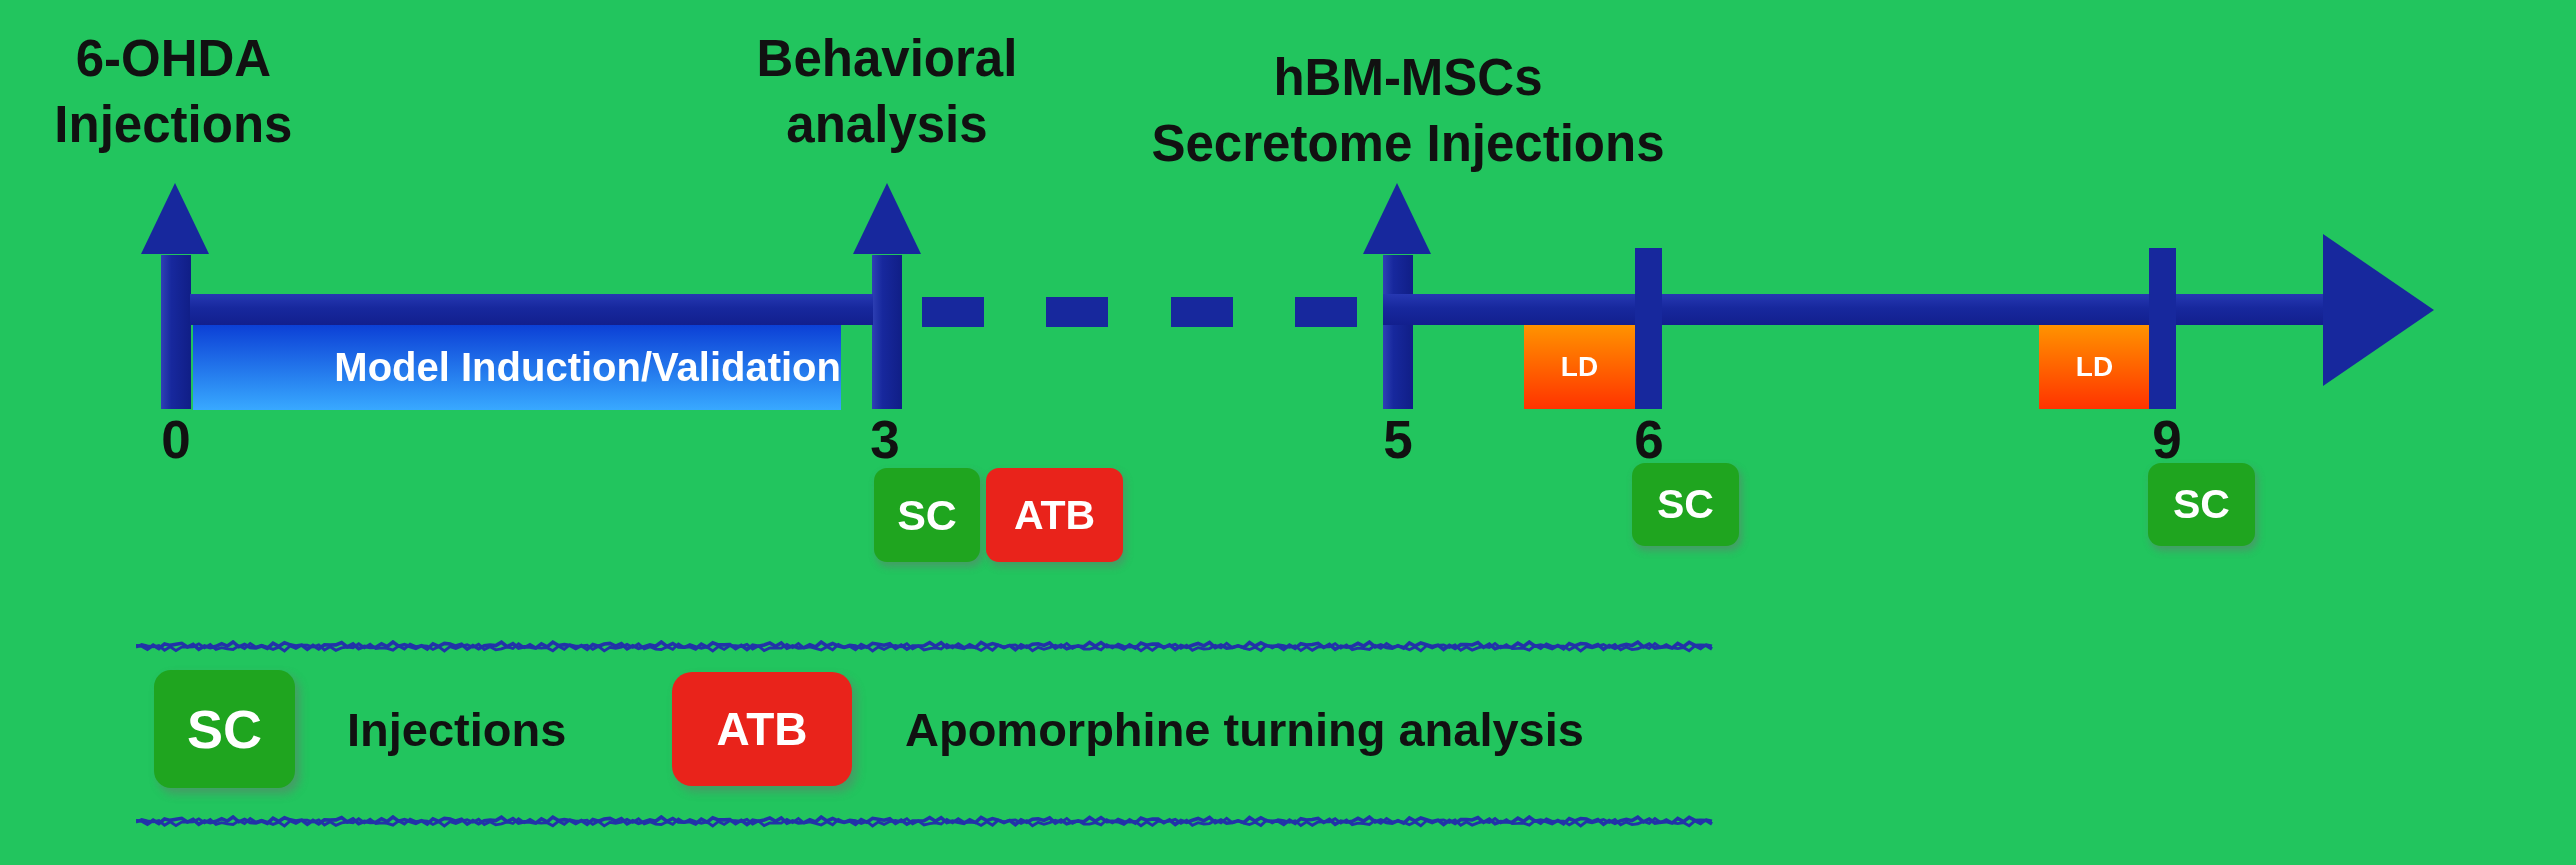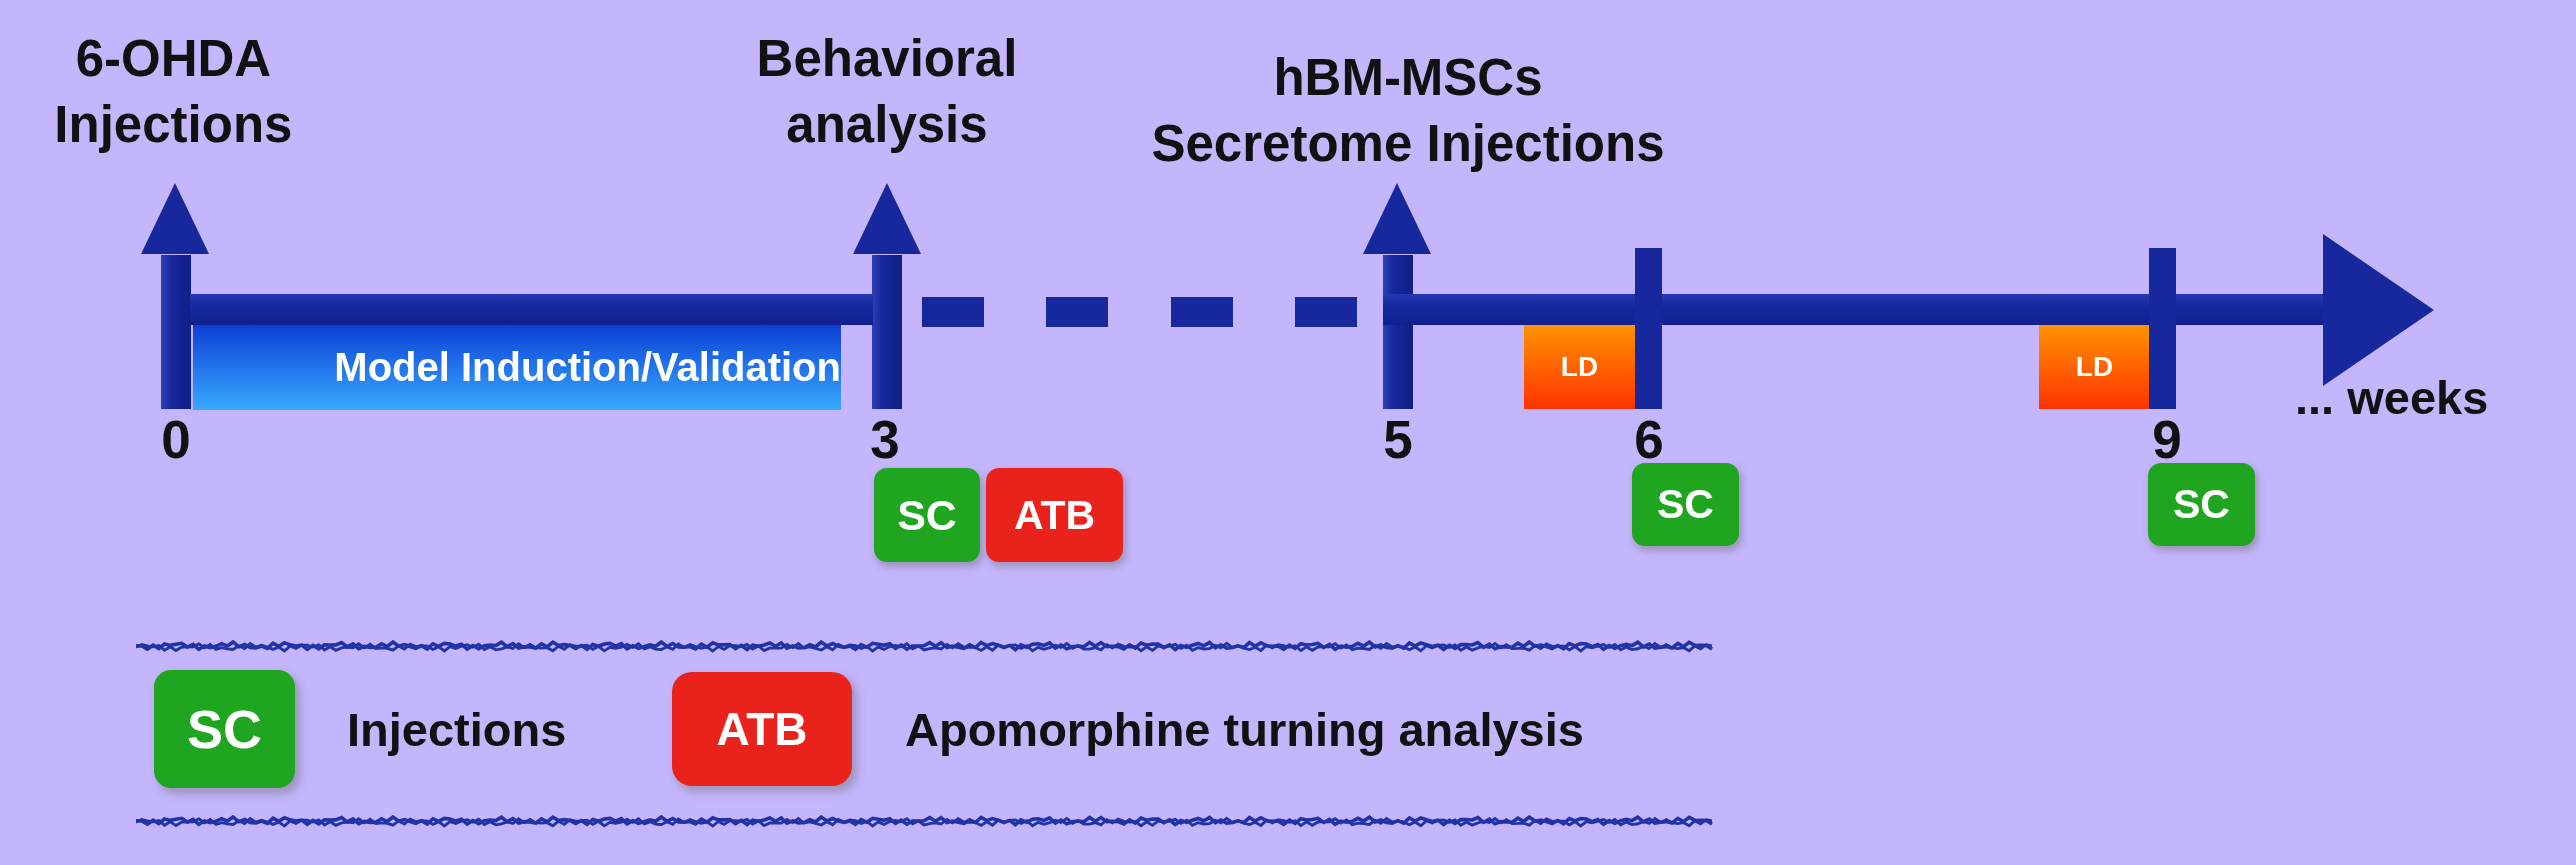--- a/index.html
+++ b/index.html
@@ -1,19 +1,19 @@
 <!DOCTYPE html>
 <html style="--navy: #17289D; --mtop: #0C40D6; --mbot: #38A9FF; --ldtop: #FF9300; --ldbot: #FF3300; --green: #1FA51F; --red: #E9231B; --text: #111111;font-size:11.4px"><head>
 <meta charset="utf-8">
 <style>
   html,body{margin:0;padding:0;background:#ffffff;}
   #canvas{
     position:relative;
     width:2576px;height:865px;
-    background:#c4b5fd;
+    background:#22c55e;
     font-family:"Liberation Sans", sans-serif;
     overflow:hidden;
   }
   .abs{position:absolute;}
   .title{
     color:var(--text);
     font-weight:bold;
     font-size:51px;
     line-height:66px;
     text-align:center;
@@ -149,21 +149,20 @@
   <div class="abs badge atb" style="left:986px;top:468px;width:137px;height:94px;font-size:41px;">
     <span>ATB</span>
   </div>
   <div class="abs badge sc" style="left:1632px;top:463px;width:107px;height:83px;font-size:41px;">
     <span>SC</span>
   </div>
   <div class="abs badge sc" style="left:2148px;top:463px;width:107px;height:83px;font-size:41px;">
     <span>SC</span>
   </div>
 
-  <div class="abs weeks-label">... weeks</div>
 
   <svg class="abs squiggle" style="top:640px;" viewBox="0 0 2215 18">
     <path class="sq1" fill="none" stroke="#2233A8" stroke-width="5" d="M0,8 L8,8.2 L16,12.7 L24,7.2 L32,12.0 L40,5.3 L48,7.4 L56,5.8 L64,4.5 L72,9.8 L80,5.9 L88,12.9 L96,8.3 L104,10.7 L112,8.7 L120,5.1 L128,8.4 L136,2.7 L144,9.4 L152,6.2 L160,10.3 L168,11.0 L176,8.3 L184,11.7 L192,4.5 L200,8.8 L208,3.8 L216,6.7 L224,8.2 L232,7.0 L240,12.9 L248,7.4 L256,12.2 L264,6.5 L272,7.0 L280,6.7 L288,3.6 L296,9.6 L304,5.3 L312,12.1 L320,8.9 L328,10.2 L336,10.1 L344,5.1 L352,9.0 L360,2.7 L368,8.5 L376,6.2 L384,9.0 L392,11.5 L400,7.9 L408,12.5 L416,5.2 L424,8.8 L432,4.6 L440,5.5 L448,8.4 L456,5.8 L464,12.7 L472,7.6 L480,12.1 L488,7.9 L496,6.8 L504,7.7 L512,3.0 L520,9.2 L528,4.9 L536,11.1 L544,9.5 L552,9.7 L560,11.3 L568,5.2 L576,9.5 L584,3.0 L592,7.6 L600,6.4 L608,7.6 L616,11.8 L624,7.6 L632,12.9 L640,6.1 L648,8.7 L656,5.6 L664,4.6 L672,8.5 L680,4.9 L688,12.2 L696,7.8 L704,11.7 L712,9.2 L720,6.6 L728,8.7 L736,2.7 L744,8.8 L752,4.7 L760,9.8 L768,10.0 L776,9.0 L784,12.3 L792,5.6 L800,9.9 L808,3.7 L816,6.7 L824,6.7 L832,6.3 L840,11.9 L848,7.3 L856,13.1 L864,7.2 L872,8.6 L880,6.8 L888,3.9 L896,8.6 L904,4.1 L912,11.4 L920,8.1 L928,11.1 L936,10.5 L944,6.6 L952,9.6 L960,2.8 L968,8.3 L976,4.8 L984,8.5 L992,10.3 L1000,8.3 L1008,13.0 L1016,6.2 L1024,10.1 L1032,4.6 L1040,5.9 L1048,7.1 L1056,5.1 L1064,11.7 L1072,7.1 L1080,12.8 L1088,8.3 L1096,8.4 L1104,8.0 L1112,3.4 L1120,8.6 L1128,3.7 L1136,10.4 L1144,8.3 L1152,10.2 L1160,11.6 L1168,6.6 L1176,10.4 L1184,3.3 L1192,7.8 L1200,5.0 L1208,7.1 L1216,10.5 L1224,7.5 L1232,13.4 L1240,6.8 L1248,10.2 L1256,5.8 L1264,5.2 L1272,7.5 L1280,4.0 L1288,11.2 L1296,6.9 L1304,12.3 L1312,9.4 L1320,8.2 L1328,9.3 L1336,3.3 L1344,8.6 L1352,3.5 L1360,9.2 L1368,8.6 L1376,9.2 L1384,12.4 L1392,6.7 L1400,11.1 L1408,4.1 L1416,7.2 L1424,5.5 L1432,5.7 L1440,10.6 L1448,6.8 L1456,13.3 L1464,7.6 L1472,10.2 L1480,7.2 L1488,4.7 L1496,8.0 L1504,3.3 L1512,10.5 L1520,6.9 L1528,11.4 L1536,10.5 L1544,8.0 L1552,10.4 L1560,3.5 L1568,8.5 L1576,3.7 L1584,7.9 L1592,8.8 L1600,8.2 L1608,13.0 L1616,7.0 L1624,11.5 L1632,5.1 L1640,6.8 L1648,6.2 L1656,4.5 L1664,10.4 L1672,6.2 L1680,13.0 L1688,8.4 L1696,10.0 L1704,8.6 L1712,4.5 L1720,8.4 L1728,2.9 L1736,9.6 L1744,6.9 L1752,10.3 L1760,11.3 L1768,7.8 L1776,11.4 L1784,4.1 L1792,8.4 L1800,4.1 L1808,6.6 L1816,9.0 L1824,7.1 L1832,13.2 L1840,7.3 L1848,11.7 L1856,6.4 L1864,6.3 L1872,6.9 L1880,3.6 L1888,10.1 L1896,5.8 L1904,12.2 L1912,9.2 L1920,9.6 L1928,10.0 L1936,4.4 L1944,8.8 L1952,2.8 L1960,8.6 L1968,7.0 L1976,9.1 L1984,12.0 L1992,7.6 L2000,12.2 L2008,4.8 L2016,8.2 L2024,4.8 L2032,5.4 L2040,9.1 L2048,6.1 L2056,13.0 L2064,7.7 L2072,11.6 L2080,7.8 L2088,6.0 L2096,7.8 L2104,2.9 L2112,9.6 L2120,5.5 L2128,11.2 L2136,10.0 L2144,9.2 L2152,11.2 L2160,4.7 L2168,9.1 L2176,3.1 L2184,7.5 L2192,7.2 L2200,7.7 L2208,12.4"></path>
     <path class="sq2" fill="none" stroke="#2233A8" stroke-width="4" d="M0,10 L8,6.2 L16,8.0 L24,9.4 L32,7.7 L40,14.2 L48,9.3 L56,14.7 L64,9.8 L72,9.9 L80,9.5 L88,5.3 L96,10.8 L104,6.2 L112,13.1 L120,10.7 L128,12.4 L136,13.2 L144,8.0 L152,11.8 L160,4.9 L168,9.9 L176,7.4 L184,9.8 L192,13.0 L200,9.8 L208,15.2 L216,8.3 L224,11.7 L232,7.3 L240,7.2 L248,9.7 L256,6.6 L264,13.8 L272,9.3 L280,14.3 L288,11.0 L296,9.7 L304,10.7 L312,5.1 L320,10.7 L328,5.9 L336,11.9 L344,11.0 L352,11.5 L360,14.2 L368,8.2 L376,12.5 L384,5.6 L392,9.2 L400,7.7 L408,8.4 L416,13.1 L424,9.2 L432,15.3 L440,9.2 L448,11.7 L456,8.6 L464,6.5 L472,10.0 L480,5.8 L488,13.1 L496,9.3 L504,13.6 L512,12.2 L520,9.5 L528,11.8 L536,5.1 L544,10.5 L552,5.9 L560,10.6 L568,11.3 L576,10.6 L584,14.9 L592,8.6 L600,12.9 L608,6.5 L616,8.6 L624,8.2 L632,7.1 L640,13.0 L648,8.7 L656,15.1 L664,10.1 L672,11.5 L680,9.9 L688,6.1 L696,10.3 L704,5.2 L712,12.3 L720,9.4 L728,12.7 L736,13.2 L744,9.4 L752,12.8 L760,5.5 L768,10.2 L776,6.2 L784,9.2 L792,11.5 L800,9.6 L808,15.3 L816,9.0 L824,13.1 L832,7.7 L840,8.0 L848,8.9 L856,6.0 L864,12.6 L872,8.3 L880,14.6 L888,11.1 L896,11.3 L904,11.3 L912,6.0 L920,10.6 L928,5.0 L936,11.2 L944,9.5 L952,11.6 L960,14.0 L968,9.3 L976,13.6 L984,6.2 L992,9.9 L1000,6.8 L1008,7.9 L1016,11.6 L1024,8.7 L1032,15.3 L1040,9.5 L1048,13.1 L1056,9.1 L1064,7.6 L1072,9.5 L1080,5.2 L1088,12.1 L1096,8.1 L1104,13.7 L1112,11.9 L1120,10.9 L1128,12.5 L1136,6.1 L1144,10.8 L1152,5.1 L1160,10.0 L1168,9.7 L1176,10.4 L1184,14.5 L1192,9.3 L1200,14.1 L1208,7.2 L1216,9.6 L1224,7.5 L1232,6.7 L1240,11.6 L1248,7.9 L1256,14.9 L1264,10.1 L1272,12.9 L1280,10.5 L1288,7.4 L1296,10.2 L1304,4.7 L1312,11.4 L1320,7.9 L1328,12.6 L1336,12.7 L1344,10.5 L1352,13.6 L1360,6.5 L1368,10.9 L1376,5.6 L1384,8.9 L1392,9.9 L1400,9.1 L1408,14.8 L1416,9.4 L1424,14.4 L1432,8.4 L1440,9.3 L1448,8.5 L1456,5.8 L1464,11.4 L1472,7.2 L1480,14.2 L1488,10.7 L1496,12.5 L1504,11.9 L1512,7.3 L1520,10.9 L1528,4.6 L1536,10.6 L1544,7.9 L1552,11.2 L1560,13.3 L1568,10.1 L1576,14.5 L1584,7.2 L1592,11.0 L1600,6.4 L1608,7.8 L1616,10.1 L1624,7.9 L1632,14.7 L1640,9.5 L1648,14.3 L1656,9.7 L1664,9.1 L1672,9.5 L1680,5.1 L1688,11.2 L1696,6.7 L1704,13.3 L1712,11.2 L1720,11.9 L1728,13.1 L1736,7.4 L1744,11.5 L1752,4.9 L1760,9.8 L1768,8.1 L1776,9.9 L1784,13.6 L1792,9.7 L1800,15.0 L1808,8.0 L1816,11.0 L1824,7.4 L1832,6.8 L1840,10.3 L1848,6.9 L1856,14.2 L1864,9.6 L1872,14.0 L1880,11.0 L1888,8.9 L1896,10.5 L1904,4.8 L1912,10.8 L1920,6.5 L1928,12.0 L1936,11.7 L1944,11.2 L1952,14.2 L1960,7.7 L1968,12.0 L1976,5.5 L1984,8.9 L1992,8.4 L2000,8.5 L2008,13.7 L2016,9.3 L2024,15.2 L2032,9.0 L2040,10.9 L2048,8.6 L2056,6.1 L2064,10.4 L2072,6.1 L2080,13.5 L2088,9.8 L2096,13.3 L2104,12.2 L2112,8.8 L2120,11.5 L2128,4.8 L2136,10.4 L2144,6.5 L2152,10.7 L2160,12.0 L2168,10.5 L2176,14.9 L2184,8.2 L2192,12.3 L2200,6.5 L2208,8.2"></path>
   </svg>
   <svg class="abs squiggle" style="top:815px;" viewBox="0 0 2215 18">
     <path class="sq1" fill="none" stroke="#2233A8" stroke-width="5" d="M0,8 L8,8.2 L16,12.7 L24,7.2 L32,12.0 L40,5.3 L48,7.4 L56,5.8 L64,4.5 L72,9.8 L80,5.9 L88,12.9 L96,8.3 L104,10.7 L112,8.7 L120,5.1 L128,8.4 L136,2.7 L144,9.4 L152,6.2 L160,10.3 L168,11.0 L176,8.3 L184,11.7 L192,4.5 L200,8.8 L208,3.8 L216,6.7 L224,8.2 L232,7.0 L240,12.9 L248,7.4 L256,12.2 L264,6.5 L272,7.0 L280,6.7 L288,3.6 L296,9.6 L304,5.3 L312,12.1 L320,8.9 L328,10.2 L336,10.1 L344,5.1 L352,9.0 L360,2.7 L368,8.5 L376,6.2 L384,9.0 L392,11.5 L400,7.9 L408,12.5 L416,5.2 L424,8.8 L432,4.6 L440,5.5 L448,8.4 L456,5.8 L464,12.7 L472,7.6 L480,12.1 L488,7.9 L496,6.8 L504,7.7 L512,3.0 L520,9.2 L528,4.9 L536,11.1 L544,9.5 L552,9.7 L560,11.3 L568,5.2 L576,9.5 L584,3.0 L592,7.6 L600,6.4 L608,7.6 L616,11.8 L624,7.6 L632,12.9 L640,6.1 L648,8.7 L656,5.6 L664,4.6 L672,8.5 L680,4.9 L688,12.2 L696,7.8 L704,11.7 L712,9.2 L720,6.6 L728,8.7 L736,2.7 L744,8.8 L752,4.7 L760,9.8 L768,10.0 L776,9.0 L784,12.3 L792,5.6 L800,9.9 L808,3.7 L816,6.7 L824,6.7 L832,6.3 L840,11.9 L848,7.3 L856,13.1 L864,7.2 L872,8.6 L880,6.8 L888,3.9 L896,8.6 L904,4.1 L912,11.4 L920,8.1 L928,11.1 L936,10.5 L944,6.6 L952,9.6 L960,2.8 L968,8.3 L976,4.8 L984,8.5 L992,10.3 L1000,8.3 L1008,13.0 L1016,6.2 L1024,10.1 L1032,4.6 L1040,5.9 L1048,7.1 L1056,5.1 L1064,11.7 L1072,7.1 L1080,12.8 L1088,8.3 L1096,8.4 L1104,8.0 L1112,3.4 L1120,8.6 L1128,3.7 L1136,10.4 L1144,8.3 L1152,10.2 L1160,11.6 L1168,6.6 L1176,10.4 L1184,3.3 L1192,7.8 L1200,5.0 L1208,7.1 L1216,10.5 L1224,7.5 L1232,13.4 L1240,6.8 L1248,10.2 L1256,5.8 L1264,5.2 L1272,7.5 L1280,4.0 L1288,11.2 L1296,6.9 L1304,12.3 L1312,9.4 L1320,8.2 L1328,9.3 L1336,3.3 L1344,8.6 L1352,3.5 L1360,9.2 L1368,8.6 L1376,9.2 L1384,12.4 L1392,6.7 L1400,11.1 L1408,4.1 L1416,7.2 L1424,5.5 L1432,5.7 L1440,10.6 L1448,6.8 L1456,13.3 L1464,7.6 L1472,10.2 L1480,7.2 L1488,4.7 L1496,8.0 L1504,3.3 L1512,10.5 L1520,6.9 L1528,11.4 L1536,10.5 L1544,8.0 L1552,10.4 L1560,3.5 L1568,8.5 L1576,3.7 L1584,7.9 L1592,8.8 L1600,8.2 L1608,13.0 L1616,7.0 L1624,11.5 L1632,5.1 L1640,6.8 L1648,6.2 L1656,4.5 L1664,10.4 L1672,6.2 L1680,13.0 L1688,8.4 L1696,10.0 L1704,8.6 L1712,4.5 L1720,8.4 L1728,2.9 L1736,9.6 L1744,6.9 L1752,10.3 L1760,11.3 L1768,7.8 L1776,11.4 L1784,4.1 L1792,8.4 L1800,4.1 L1808,6.6 L1816,9.0 L1824,7.1 L1832,13.2 L1840,7.3 L1848,11.7 L1856,6.4 L1864,6.3 L1872,6.9 L1880,3.6 L1888,10.1 L1896,5.8 L1904,12.2 L1912,9.2 L1920,9.6 L1928,10.0 L1936,4.4 L1944,8.8 L1952,2.8 L1960,8.6 L1968,7.0 L1976,9.1 L1984,12.0 L1992,7.6 L2000,12.2 L2008,4.8 L2016,8.2 L2024,4.8 L2032,5.4 L2040,9.1 L2048,6.1 L2056,13.0 L2064,7.7 L2072,11.6 L2080,7.8 L2088,6.0 L2096,7.8 L2104,2.9 L2112,9.6 L2120,5.5 L2128,11.2 L2136,10.0 L2144,9.2 L2152,11.2 L2160,4.7 L2168,9.1 L2176,3.1 L2184,7.5 L2192,7.2 L2200,7.7 L2208,12.4"></path>
     <path class="sq2" fill="none" stroke="#2233A8" stroke-width="4" d="M0,10 L8,6.2 L16,8.0 L24,9.4 L32,7.7 L40,14.2 L48,9.3 L56,14.7 L64,9.8 L72,9.9 L80,9.5 L88,5.3 L96,10.8 L104,6.2 L112,13.1 L120,10.7 L128,12.4 L136,13.2 L144,8.0 L152,11.8 L160,4.9 L168,9.9 L176,7.4 L184,9.8 L192,13.0 L200,9.8 L208,15.2 L216,8.3 L224,11.7 L232,7.3 L240,7.2 L248,9.7 L256,6.6 L264,13.8 L272,9.3 L280,14.3 L288,11.0 L296,9.7 L304,10.7 L312,5.1 L320,10.7 L328,5.9 L336,11.9 L344,11.0 L352,11.5 L360,14.2 L368,8.2 L376,12.5 L384,5.6 L392,9.2 L400,7.7 L408,8.4 L416,13.1 L424,9.2 L432,15.3 L440,9.2 L448,11.7 L456,8.6 L464,6.5 L472,10.0 L480,5.8 L488,13.1 L496,9.3 L504,13.6 L512,12.2 L520,9.5 L528,11.8 L536,5.1 L544,10.5 L552,5.9 L560,10.6 L568,11.3 L576,10.6 L584,14.9 L592,8.6 L600,12.9 L608,6.5 L616,8.6 L624,8.2 L632,7.1 L640,13.0 L648,8.7 L656,15.1 L664,10.1 L672,11.5 L680,9.9 L688,6.1 L696,10.3 L704,5.2 L712,12.3 L720,9.4 L728,12.7 L736,13.2 L744,9.4 L752,12.8 L760,5.5 L768,10.2 L776,6.2 L784,9.2 L792,11.5 L800,9.6 L808,15.3 L816,9.0 L824,13.1 L832,7.7 L840,8.0 L848,8.9 L856,6.0 L864,12.6 L872,8.3 L880,14.6 L888,11.1 L896,11.3 L904,11.3 L912,6.0 L920,10.6 L928,5.0 L936,11.2 L944,9.5 L952,11.6 L960,14.0 L968,9.3 L976,13.6 L984,6.2 L992,9.9 L1000,6.8 L1008,7.9 L1016,11.6 L1024,8.7 L1032,15.3 L1040,9.5 L1048,13.1 L1056,9.1 L1064,7.6 L1072,9.5 L1080,5.2 L1088,12.1 L1096,8.1 L1104,13.7 L1112,11.9 L1120,10.9 L1128,12.5 L1136,6.1 L1144,10.8 L1152,5.1 L1160,10.0 L1168,9.7 L1176,10.4 L1184,14.5 L1192,9.3 L1200,14.1 L1208,7.2 L1216,9.6 L1224,7.5 L1232,6.7 L1240,11.6 L1248,7.9 L1256,14.9 L1264,10.1 L1272,12.9 L1280,10.5 L1288,7.4 L1296,10.2 L1304,4.7 L1312,11.4 L1320,7.9 L1328,12.6 L1336,12.7 L1344,10.5 L1352,13.6 L1360,6.5 L1368,10.9 L1376,5.6 L1384,8.9 L1392,9.9 L1400,9.1 L1408,14.8 L1416,9.4 L1424,14.4 L1432,8.4 L1440,9.3 L1448,8.5 L1456,5.8 L1464,11.4 L1472,7.2 L1480,14.2 L1488,10.7 L1496,12.5 L1504,11.9 L1512,7.3 L1520,10.9 L1528,4.6 L1536,10.6 L1544,7.9 L1552,11.2 L1560,13.3 L1568,10.1 L1576,14.5 L1584,7.2 L1592,11.0 L1600,6.4 L1608,7.8 L1616,10.1 L1624,7.9 L1632,14.7 L1640,9.5 L1648,14.3 L1656,9.7 L1664,9.1 L1672,9.5 L1680,5.1 L1688,11.2 L1696,6.7 L1704,13.3 L1712,11.2 L1720,11.9 L1728,13.1 L1736,7.4 L1744,11.5 L1752,4.9 L1760,9.8 L1768,8.1 L1776,9.9 L1784,13.6 L1792,9.7 L1800,15.0 L1808,8.0 L1816,11.0 L1824,7.4 L1832,6.8 L1840,10.3 L1848,6.9 L1856,14.2 L1864,9.6 L1872,14.0 L1880,11.0 L1888,8.9 L1896,10.5 L1904,4.8 L1912,10.8 L1920,6.5 L1928,12.0 L1936,11.7 L1944,11.2 L1952,14.2 L1960,7.7 L1968,12.0 L1976,5.5 L1984,8.9 L1992,8.4 L2000,8.5 L2008,13.7 L2016,9.3 L2024,15.2 L2032,9.0 L2040,10.9 L2048,8.6 L2056,6.1 L2064,10.4 L2072,6.1 L2080,13.5 L2088,9.8 L2096,13.3 L2104,12.2 L2112,8.8 L2120,11.5 L2128,4.8 L2136,10.4 L2144,6.5 L2152,10.7 L2160,12.0 L2168,10.5 L2176,14.9 L2184,8.2 L2192,12.3 L2200,6.5 L2208,8.2"></path>
   </svg>
 

